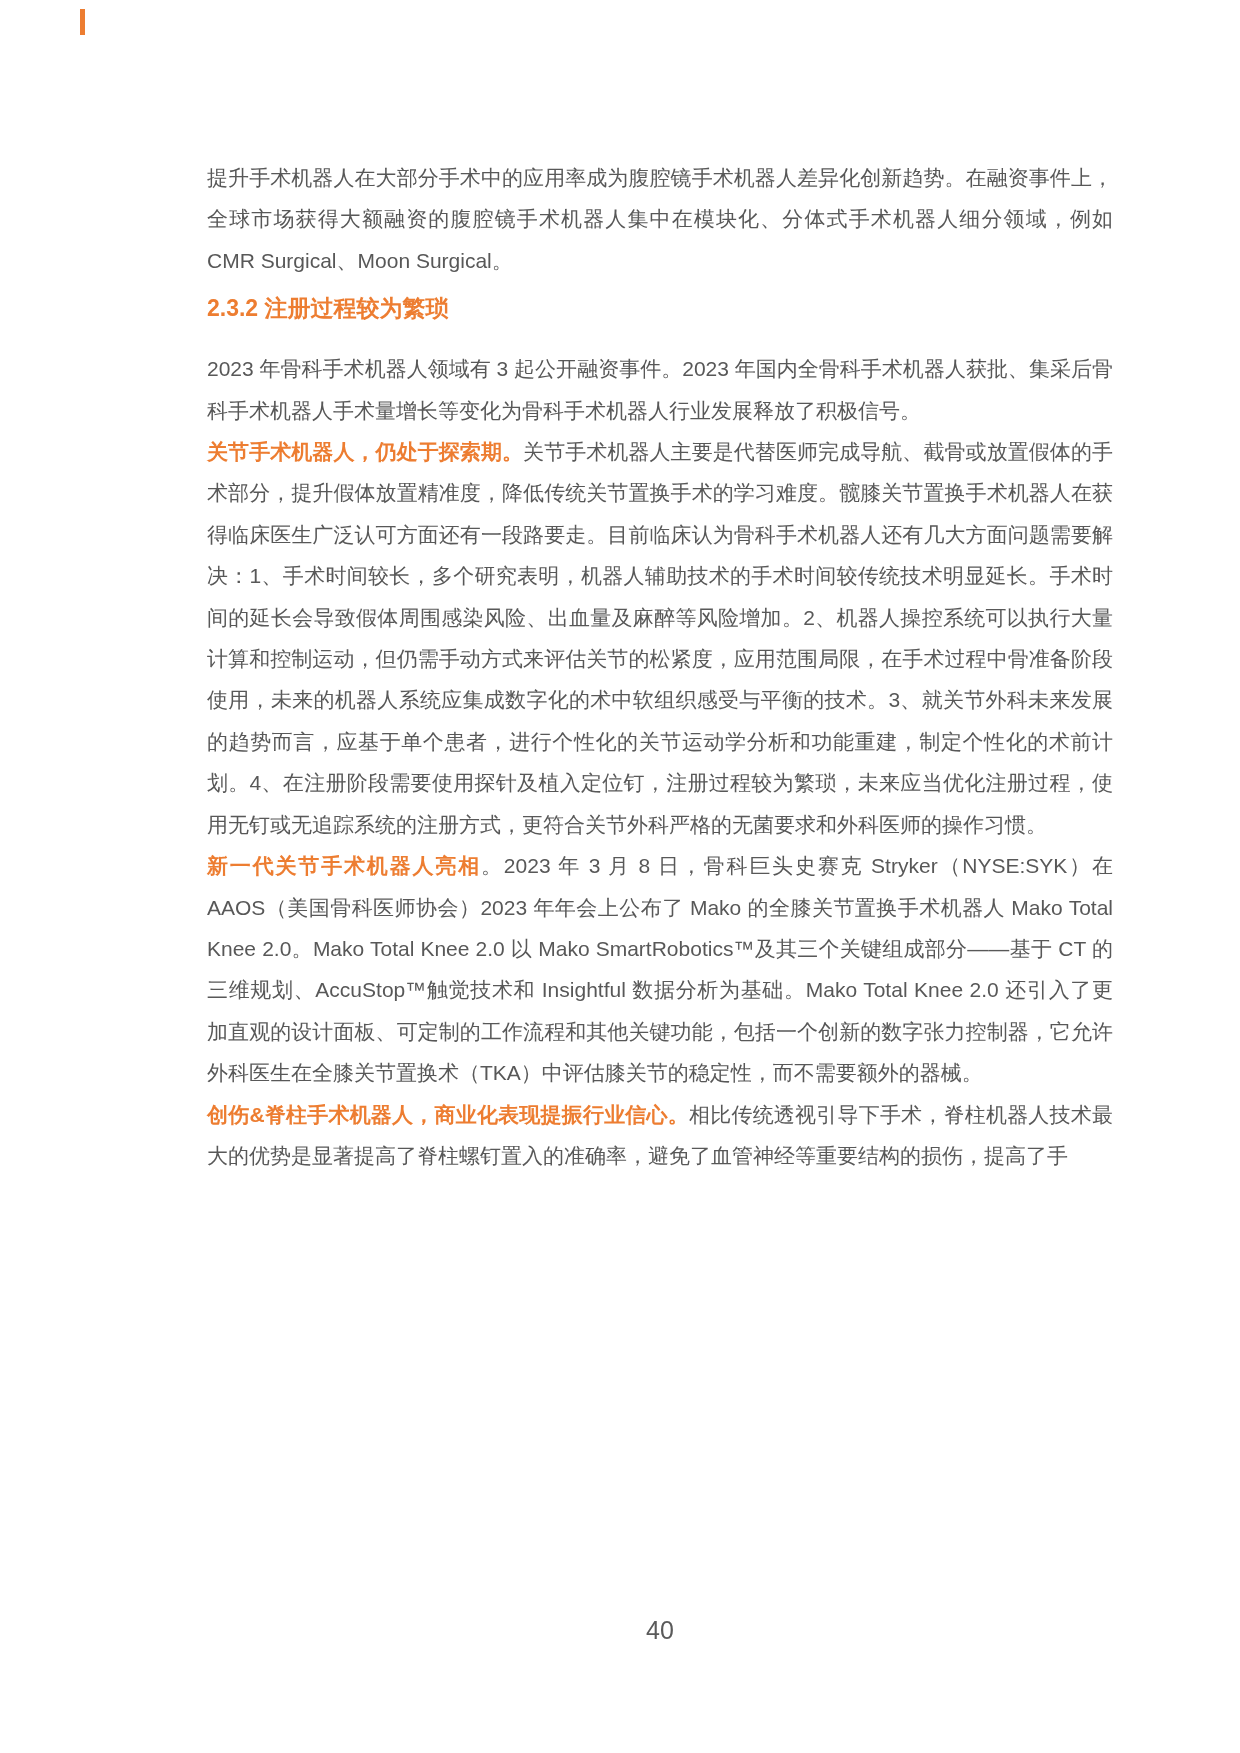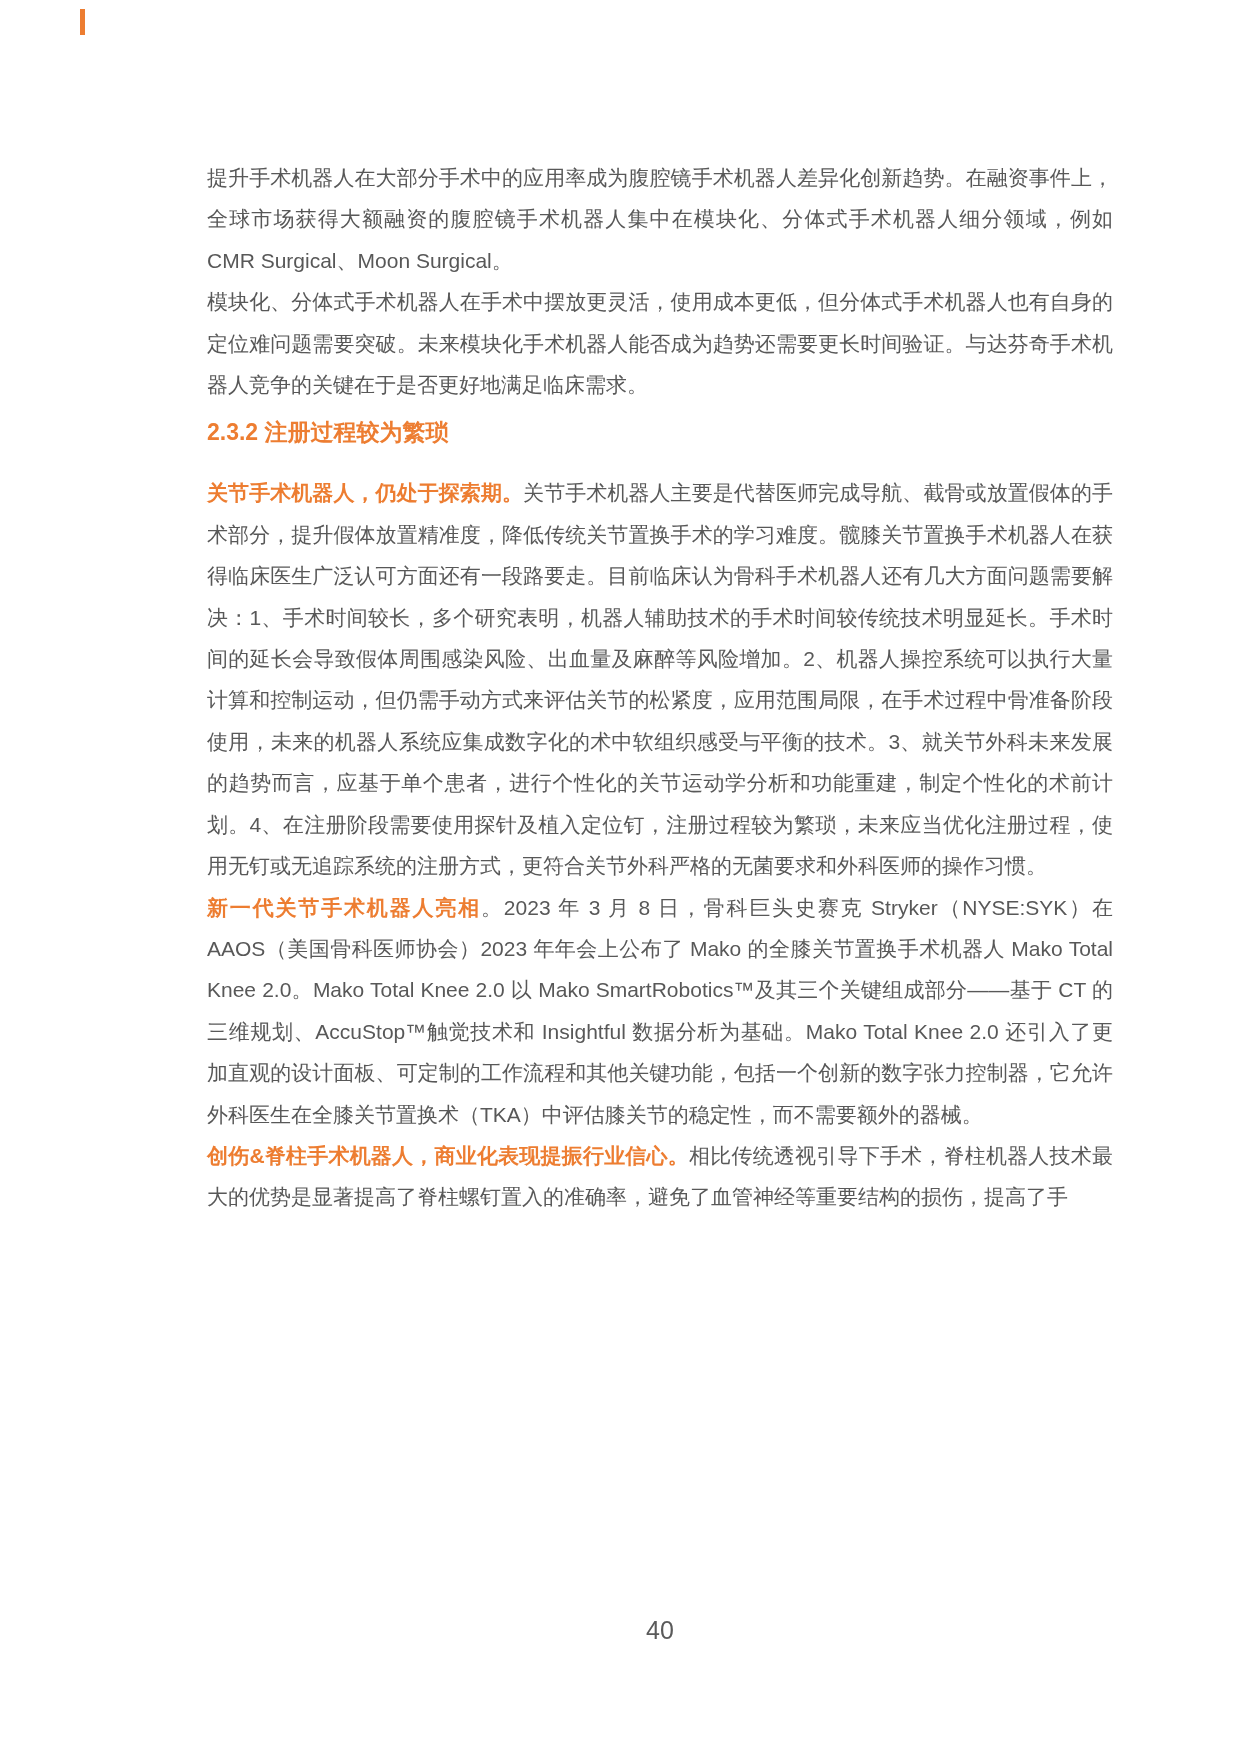--- a/index.html
+++ b/index.html
@@ -57,24 +57,24 @@
 <body>
 
 <div class="page">
 
   <div class="corner-mark"></div>
 
   <div class="content">
 
     <p><span>提升手术机器人在大部分手术中的应用率成为腹腔镜手术机器人差异化创新趋势。在融资事件上，全球市场获得大额融资的腹腔镜手术机器人集中在模块化、分体式手术机器人细分领域，例如 CMR Surgical、Moon Surgical。</span></p>
 
-    <p><span>模块化、分体式手术机器人在手术中摆放更灵活，使用成本更低，但分体式手术机器人也有自身的定位难问题需要突破。未来模块化手术机器人能否成为趋势还需要更长时间验证。与达芬奇手术机器人竞争的关键在于是否更好地满足临床需求。</span></p>
 
     <h2 class="section-heading">2.3.2 注册过程较为繁琐</h2>
 
+    <p><span>2023 年骨科手术机器人领域有 3 起公开融资事件。2023 年国内全骨科手术机器人获批、集采后骨科手术机器人手术量增长等变化为骨科手术机器人行业发展释放了积极信号。</span></p>
 
 
     <p><span class="lead-in">关节手术机器人，仍处于探索期。</span><span>关节手术机器人主要是代替医师完成导航、截骨或放置假体的手术部分，提升假体放置精准度，降低传统关节置换手术的学习难度。髋膝关节置换手术机器人在获得临床医生广泛认可方面还有一段路要走。目前临床认为骨科手术机器人还有几大方面问题需要解决：1、手术时间较长，多个研究表明，机器人辅助技术的手术时间较传统技术明显延长。手术时间的延长会导致假体周围感染风险、出血量及麻醉等风险增加。2、机器人操控系统可以执行大量计算和控制运动，但仍需手动方式来评估关节的松紧度，应用范围局限，在手术过程中骨准备阶段使用，未来的机器人系统应集成数字化的术中软组织感受与平衡的技术。3、就关节外科未来发展的趋势而言，应基于单个患者，进行个性化的关节运动学分析和功能重建，制定个性化的术前计划。4、在注册阶段需要使用探针及植入定位钉，注册过程较为繁琐，未来应当优化注册过程，使用无钉或无追踪系统的注册方式，更符合关节外科严格的无菌要求和外科医师的操作习惯。</span></p>
 
     <p><span class="lead-in">新一代关节手术机器人亮相</span><span>。2023 年 3 月 8 日，骨科巨头史赛克 Stryker（NYSE:SYK）在 AAOS（美国骨科医师协会）2023 年年会上公布了 Mako 的全膝关节置换手术机器人 Mako Total Knee 2.0。Mako Total Knee 2.0 以 Mako SmartRobotics™及其三个关键组成部分——基于 CT 的三维规划、AccuStop™触觉技术和 Insightful 数据分析为基础。Mako Total Knee 2.0 还引入了更加直观的设计面板、可定制的工作流程和其他关键功能，包括一个创新的数字张力控制器，它允许外科医生在全膝关节置换术（TKA）中评估膝关节的稳定性，而不需要额外的器械。</span></p>
 
 
     <p><span class="lead-in">创伤&amp;脊柱手术机器人，商业化表现提振行业信心。</span><span>相比传统透视引导下手术，脊柱机器人技术最大的优势是显著提高了脊柱螺钉置入的准确率，避免了血管神经等重要结构的损伤，提高了手</span></p>
 
   </div>

